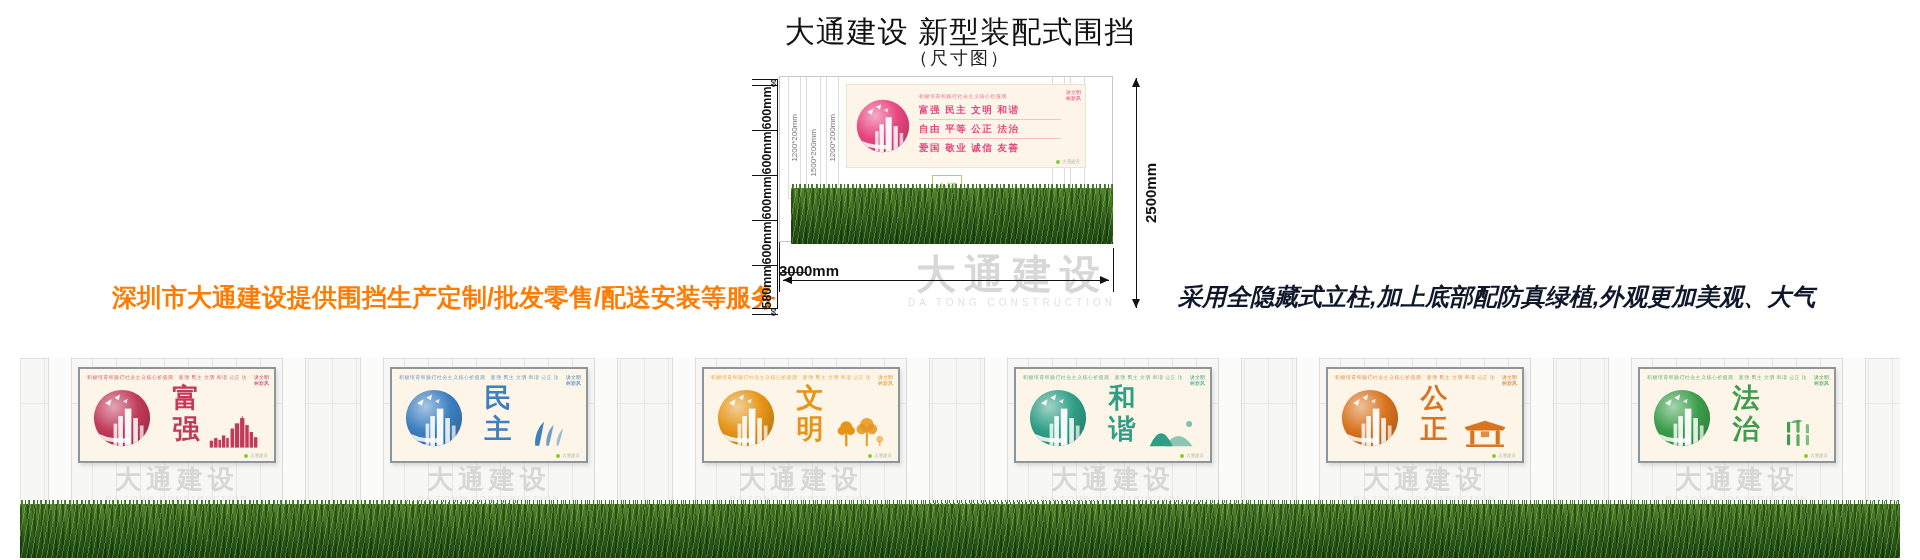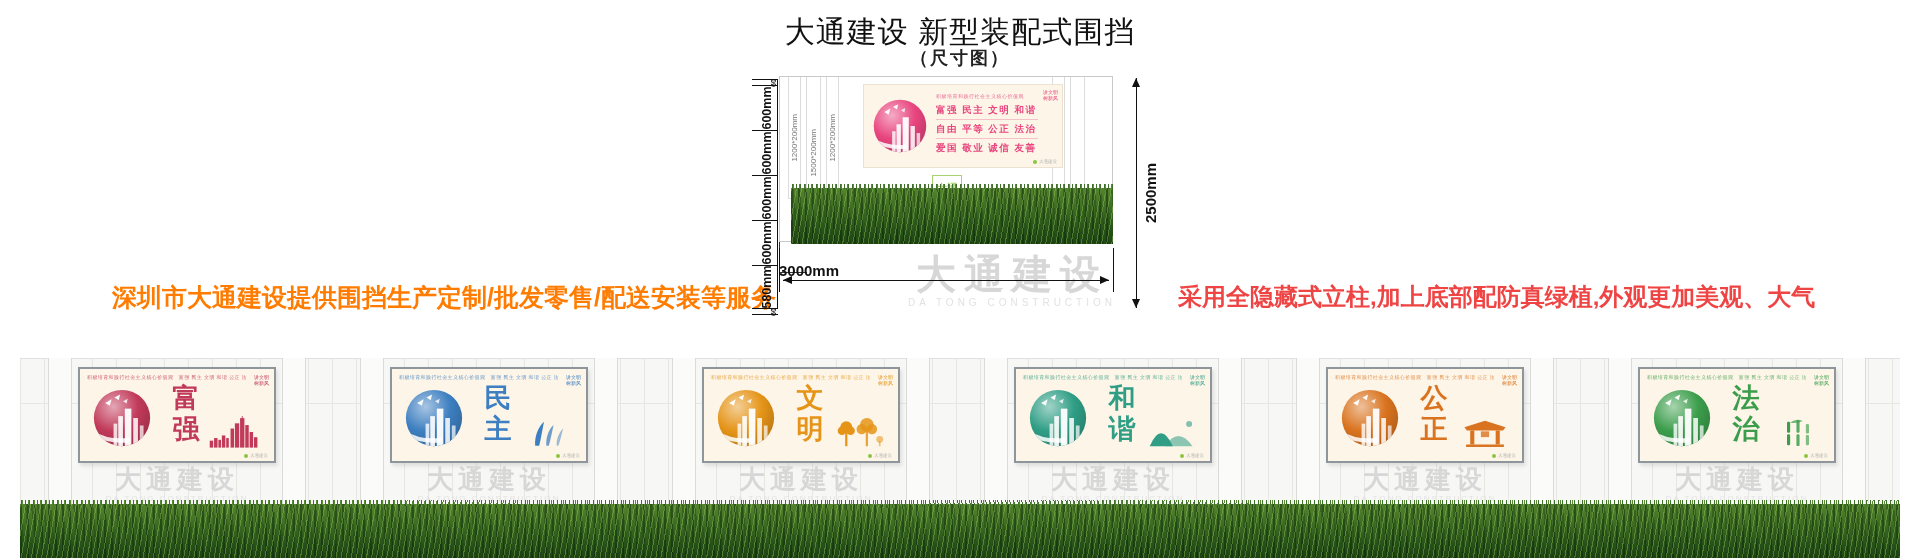--- a/index.html
+++ b/index.html
@@ -1,21 +1,21 @@
 <!DOCTYPE html>
 <html><head>
 <meta charset="utf-8">
 <style>
   html,body{margin:0;padding:0;background:#fff}
   .canvas{position:relative;width:1920px;height:560px;background:#fff;overflow:hidden;
           font-family:"Liberation Sans","DejaVu Sans",sans-serif;color:#111}
 
   .title{position:absolute;top:12px;left:0;width:100%;text-align:center;
          font-size:30px;font-weight:400;letter-spacing:1px}
-  .caption{position:absolute;left:0;width:100%;text-align:center;font-size:18px;font-weight:700;letter-spacing:2px;color:#222}
+  .caption{position:absolute;left:0;width:100%;text-align:center;font-size:18px;font-weight:400;letter-spacing:2px;color:#222}
   .caption.dim{top:46px}
   .caption.effect{top:330px}
 
   .note{position:absolute;top:281px;font-size:25px;font-weight:700;white-space:nowrap}
   .note.left{left:112px}
   .note.right{left:1178px;font-size:24px}
 
   
   .dd{position:absolute;left:752px;top:76px;width:412px;height:246px}
   .wm{color:#d7d7d7;text-align:center}
@@ -30,21 +30,21 @@
   .dlab{position:absolute;right:5px;top:50%;transform:translateY(-50%) rotate(180deg);
         writing-mode:vertical-rl;font-size:12.5px;font-weight:700;line-height:1;white-space:nowrap}
   .dlab.tiny{font-size:7px;right:1px}
 
   .elev{position:absolute;left:27px;top:0;width:334px;height:166px;background:#fff;
         border:1px solid #c9c9c9;box-sizing:border-box;z-index:1}
   .colstrip{position:absolute;top:0;background:#fff;border:1px solid #dcdcdc;border-top:none;
             box-sizing:border-box;display:flex;align-items:center;justify-content:center;z-index:1}
   .collab{writing-mode:vertical-rl;transform:rotate(180deg);font-size:8px;color:#777;white-space:nowrap}
 
-  .vpanel{position:absolute;left:83px;top:7px;width:200px;height:84px;background:#fdf5e8;
+  .vpanel{position:absolute;left:66px;top:7px;width:240px;height:84px;background:#fdf5e8;
           border:1px solid #ece2cf;box-sizing:border-box;z-index:2;--ac:#e8457e}
   .vp-circle{position:absolute;left:8px;top:13px;width:56px;height:56px}
   .vp-circle svg{width:56px;height:56px}
   .vp-body{position:absolute;left:72px;top:8px;right:24px}
   .vp-slogan{font-size:5px;color:var(--ac);opacity:.8;white-space:nowrap;overflow:hidden;letter-spacing:.5px;margin-bottom:2px}
   .vp-row{font-size:9.5px;font-weight:700;color:var(--ac);letter-spacing:1.5px;padding:2.5px 0;
           border-bottom:1px solid rgba(232,69,126,.30);white-space:nowrap}
   .vp-row:last-child{border-bottom:none}
   .vp-corner{position:absolute;top:4px;right:4px;font-size:5px;line-height:6px;color:var(--ac);text-align:right}
   .vp-footer{position:absolute;bottom:3px;right:5px;font-size:4.5px;color:#b9b9b9;display:flex;align-items:center;gap:2px}
@@ -105,21 +105,21 @@
   .grass-e{left:20px;top:504px;width:1880px;height:54px;z-index:4}
 </style>
 </head>
 <body>
 
 <div class="canvas">
 
   <div class="title">大通建设 新型装配式围挡</div>
   <div class="caption dim">（尺寸图）</div>
   <div class="note left" style="color: rgb(255, 124, 0);">深圳市大通建设提供围挡生产定制/批发零售/配送安装等服务</div>
-  <div class="note right" style="color: #ef4444;">采用全隐藏式立柱,加上底部配防真绿植,外观更加美观、大气</div>
+  <div class="note right" style="color: #0f172a; font-style: italic;">采用全隐藏式立柱,加上底部配防真绿植,外观更加美观、大气</div>
 
   <div class="dd">
     <div class="wm wm-d">
       <div class="cn">大通建设</div>
       <div class="en">DA TONG CONSTRUCTION</div>
     </div>
 
     <div class="elev">
       <div class="vpanel" style="--ac: #e8457e;">
         <div class="vp-circle"><svg viewBox="0 0 64 64">

